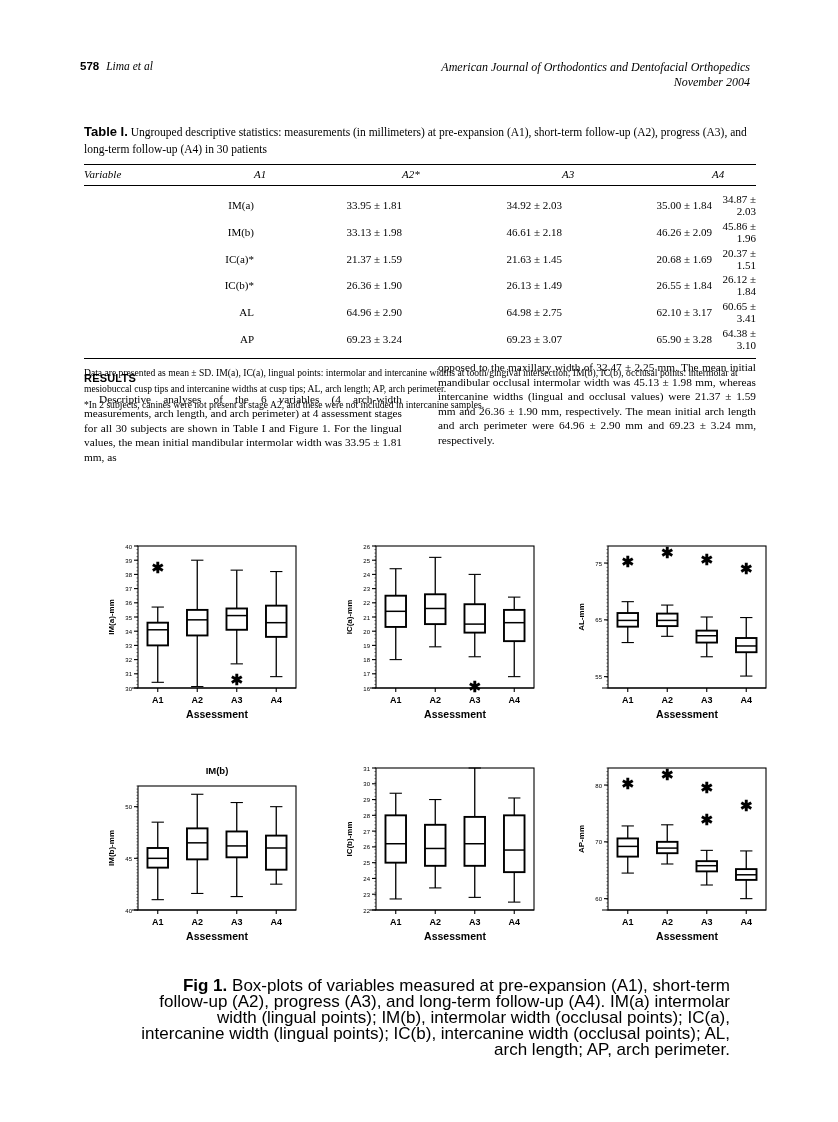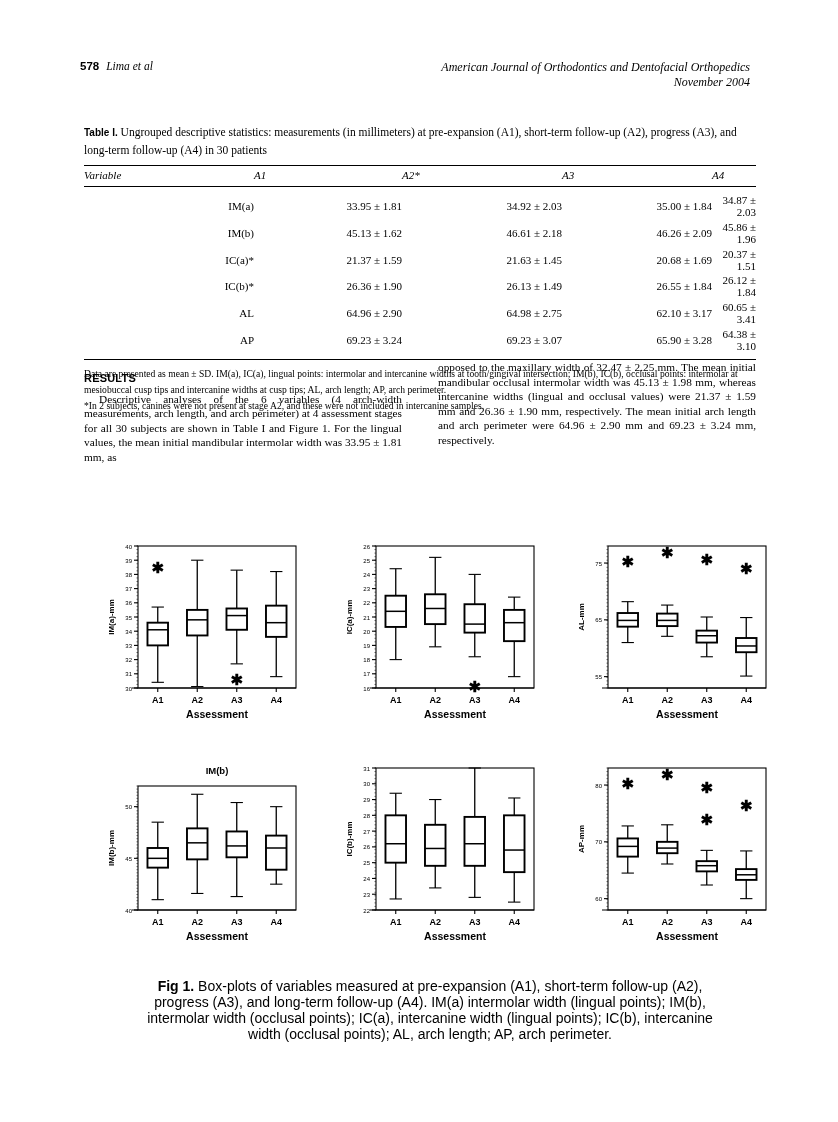--- a/index.html
+++ b/index.html
@@ -15,21 +15,21 @@
 
   
   .runhead{position:absolute;left:80px;top:60px;width:680px;height:40px;}
   .rh-left{position:absolute;left:0;top:0;font-size:11.5px;font-style:italic;}
   .rh-left .pageno{font-weight:bold;font-style:normal;font-family:"Liberation Sans",sans-serif;font-size:11.5px;margin-right:7px;}
   .rh-right{position:absolute;right:10px;top:0;text-align:right;font-style:italic;font-size:12px;line-height:15px;}
 
   
   .tbl-wrap{position:absolute;left:84px;top:124px;width:672px;}
   .tbl-caption{font-size:11.5px;line-height:16.5px;text-align:left;}
-  .tbl-caption .tnum{font-family:"Liberation Sans",sans-serif;font-weight:bold;font-size:10px;}
+  .tbl-caption .tnum{font-family:"Liberation Sans",sans-serif;font-weight:bold;font-size:13px;}
   table.stats{border-collapse:collapse;width:672px;margin-top:7px;font-size:11px;}
   table.stats thead th{
     font-style:italic;font-weight:normal;text-align:left;
     padding:3px 0 5px 0;border-top:1.6px solid #000;border-bottom:1.1px solid #000;
     font-size:11px;
   }
   table.stats thead th.num{text-align:left;}
   table.stats tbody td{padding:1.4px 0;font-size:11px;text-align:right;}
   table.stats tbody tr:first-child td{padding-top:7px;}
   table.stats tbody tr:last-child td{padding-bottom:7px;}
@@ -50,21 +50,21 @@
   .col p.ind{text-indent:15px;}
   .sec-head{font-family:"Liberation Sans",sans-serif;font-weight:bold;font-size:11px;
             letter-spacing:0.2px;margin:11px 0 6px 0;}
 
   
   .figure{position:absolute;left:84px;top:538px;width:672px;height:430px;}
   .plotgrid{position:relative;width:672px;height:430px;}
   .plotcell{position:absolute;width:224px;height:215px;}
   .plotcell svg{display:block;}
   .fig-caption{position:absolute;left:130px;top:978px;width:600px;
-    font-family:"Liberation Sans",sans-serif;font-size:14px;line-height:16px;text-align:center;}
+    font-family:"Liberation Sans",sans-serif;font-size:17px;line-height:16px;text-align:right;}
   .fig-caption b{font-weight:bold;}
 </style>
 </head>
 <body>
 
 <div class="page">
 
   <div class="runhead">
     <div class="rh-left">
       <span class="pageno">578</span><span>Lima et al</span>
@@ -94,21 +94,21 @@
       <tbody>
         <tr>
           <td>IM(a)</td>
           <td>33.95 ± 1.81</td>
           <td>34.92 ± 2.03</td>
           <td>35.00 ± 1.84</td>
           <td>34.87 ± 2.03</td>
         </tr>
         <tr>
           <td>IM(b)</td>
-          <td>45.13 ± 1.62</td>
+          <td>33.13 ± 1.98</td>
           <td>46.61 ± 2.18</td>
           <td>46.26 ± 2.09</td>
           <td>45.86 ± 1.96</td>
         </tr>
         <tr>
           <td>IC(a)*</td>
           <td>21.37 ± 1.59</td>
           <td>21.63 ± 1.45</td>
           <td>20.68 ± 1.69</td>
           <td>20.37 ± 1.51</td>

